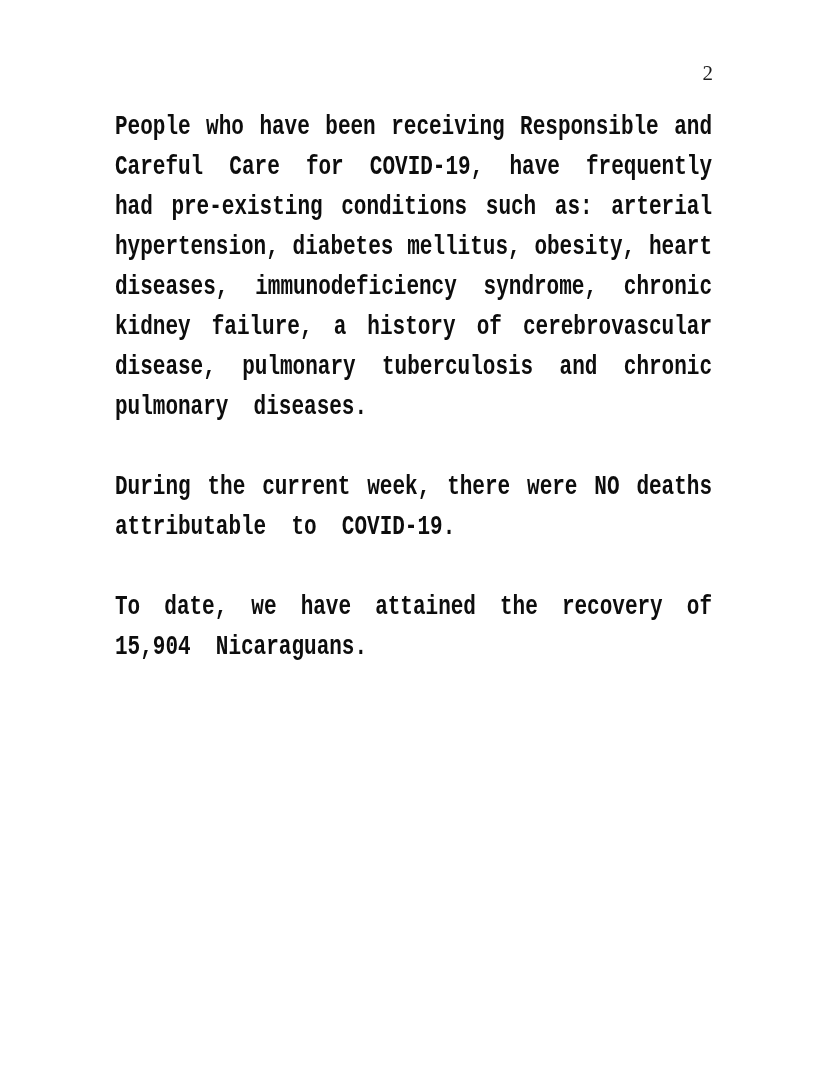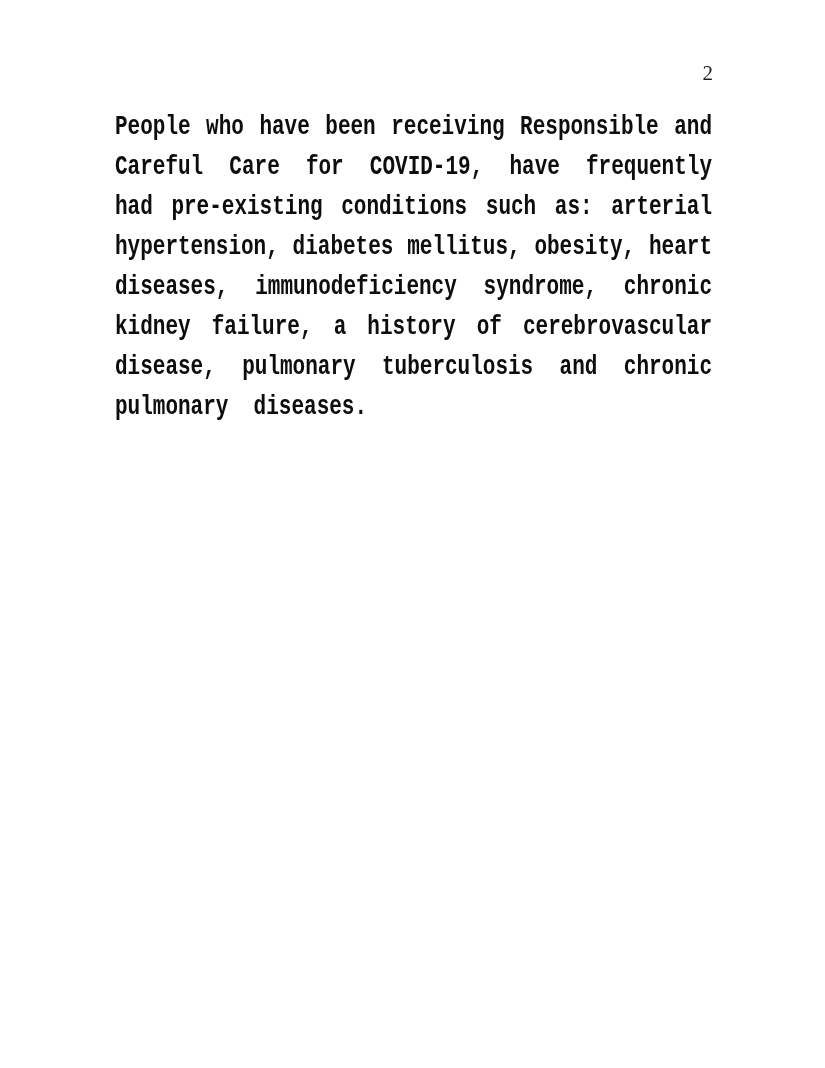--- a/index.html
+++ b/index.html
@@ -70,17 +70,25 @@
       <span class="line just">People who have been receiving Responsible and</span>
       <span class="line just">Careful Care for COVID-19, have frequently</span>
       <span class="line just">had pre-existing conditions such as: arterial</span>
       <span class="line just">hypertension, diabetes mellitus, obesity, heart</span>
       <span class="line just">diseases, immunodeficiency syndrome, chronic</span>
       <span class="line just">kidney failure, a history of cerebrovascular</span>
       <span class="line just">disease, pulmonary tuberculosis and chronic</span>
       <span class="line last">pulmonary diseases.</span>
     </div>
 
+    <div class="para">
+      <span class="line just">During the current week, there were NO deaths</span>
+      <span class="line last">attributable to COVID-19.</span>
+    </div>
 
+    <div class="para">
+      <span class="line just">To date, we have attained the recovery of</span>
+      <span class="line last">15,904 Nicaraguans.</span>
+    </div>
 
 
   </div>
 </div>
 
 </body></html>

